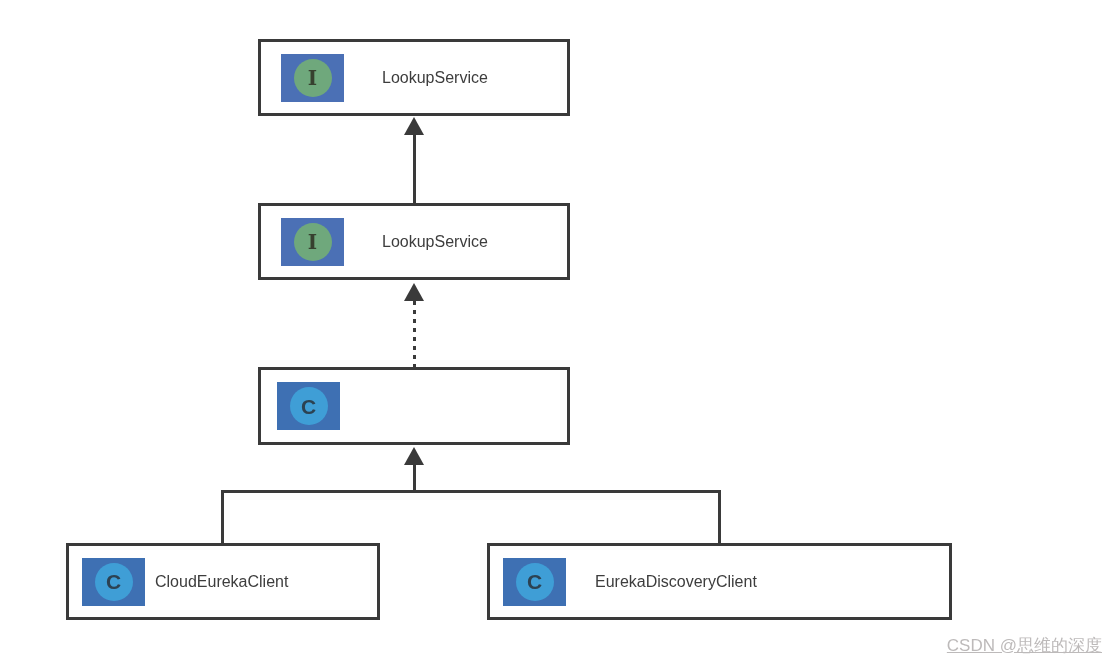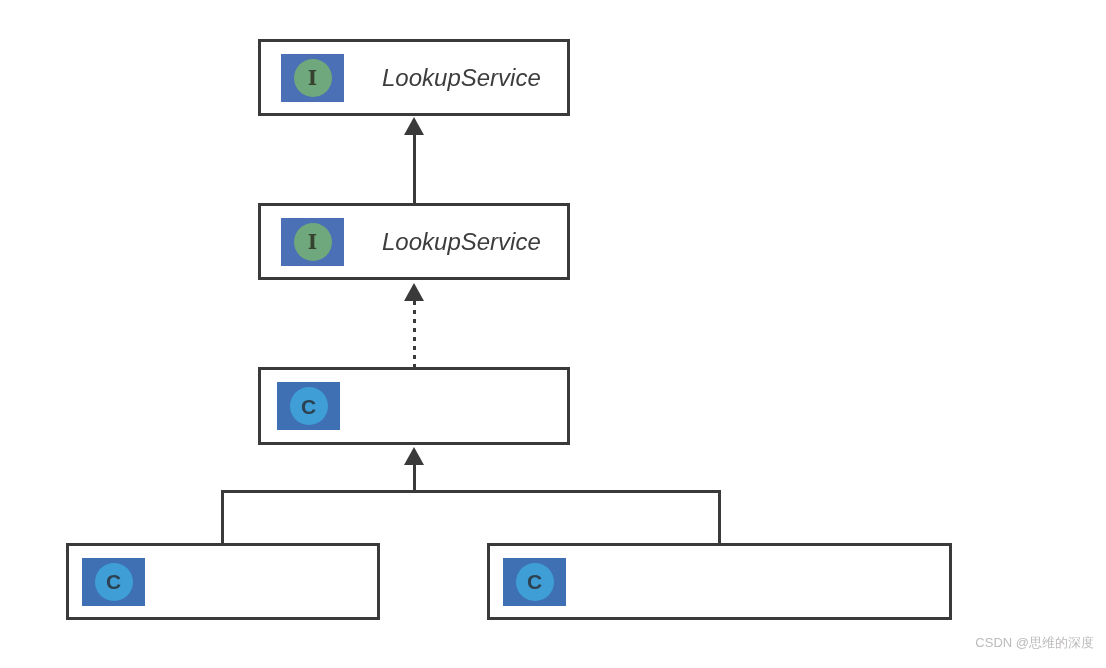--- a/index.html
+++ b/index.html
@@ -19,24 +19,23 @@
   
   .node {
     position: absolute;
     box-sizing: border-box;
     background: #ffffff;
     border: 3px solid #3a3a3a;
     display: flex;
     align-items: center;
   }
   .node .label {
-    font-size: 24px;
+    font-size: 16px;
     color: #3d3d3d;
     white-space: nowrap;
-    font-style: italic;
   }
   .badge {
     flex: none;
     width: 63px;
     height: 48px;
     display: flex;
     align-items: center;
     justify-content: center;
   }
   .badge .circ {
@@ -108,25 +107,26 @@
   #edge3-line { left: 413px; top: 465px; height: 27px; }
   #edge3-head { left: 404px; top: 447px; }
 
   #conn-h     { left: 221px; top: 490px; width: 500px; }
   #drop-left  { left: 221px; top: 490px; height: 53px; }
   #drop-right { left: 718px; top: 490px; height: 53px; }
 
   
   .watermark {
     position: absolute;
-    right: 12px;
+    right: 4px;
     top: 634px;
-    font-size: 13px;
+    font-size: 17px;
     color: #bdbaba;
     white-space: nowrap;
+    text-decoration: underline;
   }
 </style>
 </head>
 <body>
 
 <div class="canvas">
 
   <div class="node" id="node-lookup">
     <span class="badge interface">
       <span class="circ">
@@ -152,28 +152,30 @@
       </span>
     </span>
   </div>
 
   <div class="node" id="node-cloud">
     <span class="badge class">
       <span class="circ">
         <span class="letter">C</span>
       </span>
     </span>
+    <span class="label">CloudEurekaClient</span>
   </div>
 
   <div class="node" id="node-eurekadiscovery">
     <span class="badge class">
       <span class="circ">
         <span class="letter">C</span>
       </span>
     </span>
+    <span class="label">EurekaDiscoveryClient</span>
   </div>
 
   <div class="vline" id="edge1-line"></div>
   <div class="arrowhead" id="edge1-head"></div>
 
   <div class="vline dotted" id="edge2-line"></div>
   <div class="arrowhead" id="edge2-head"></div>
 
   <div class="vline" id="edge3-line"></div>
   <div class="arrowhead" id="edge3-head"></div>

